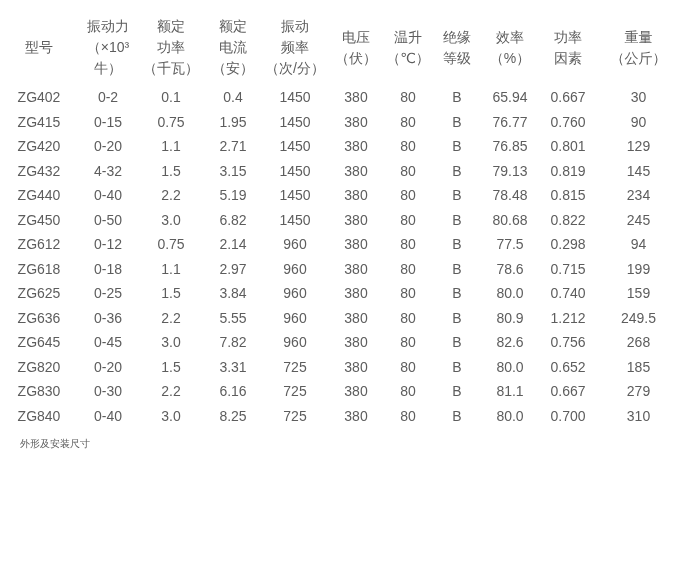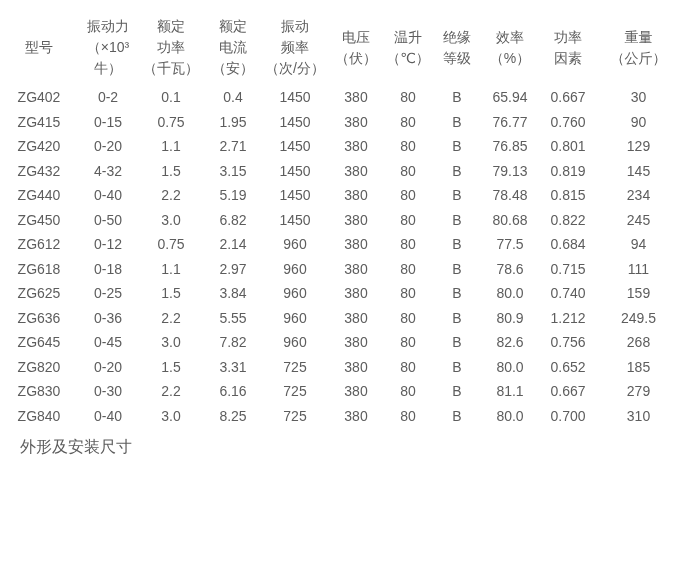--- a/index.html
+++ b/index.html
@@ -36,21 +36,21 @@
     font-size: 14px;
     color: #5d5d5d;
     text-align: center;
     vertical-align: middle;
     height: 24.5px;
     padding: 0;
     white-space: nowrap;
   }
   .footer-label {
     margin: 9px 4px 0 20px;
-    font-size: 16px;
+    font-size: 10px;
     color: #5d5d5d;
   }
 </style>
 </head>
 <body>
 
 <div class="page">
   <table class="spec">
       <colgroup>
         <col style="width: 78px;">
@@ -175,35 +175,35 @@
         <tr>
           <td>ZG612</td>
           <td>0-12</td>
           <td>0.75</td>
           <td>2.14</td>
           <td>960</td>
           <td>380</td>
           <td>80</td>
           <td>B</td>
           <td>77.5</td>
-          <td>0.684</td>
+          <td>0.298</td>
           <td>94</td>
         </tr>
         <tr>
           <td>ZG618</td>
           <td>0-18</td>
           <td>1.1</td>
           <td>2.97</td>
           <td>960</td>
           <td>380</td>
           <td>80</td>
           <td>B</td>
           <td>78.6</td>
           <td>0.715</td>
-          <td>111</td>
+          <td>199</td>
         </tr>
         <tr>
           <td>ZG625</td>
           <td>0-25</td>
           <td>1.5</td>
           <td>3.84</td>
           <td>960</td>
           <td>380</td>
           <td>80</td>
           <td>B</td>

